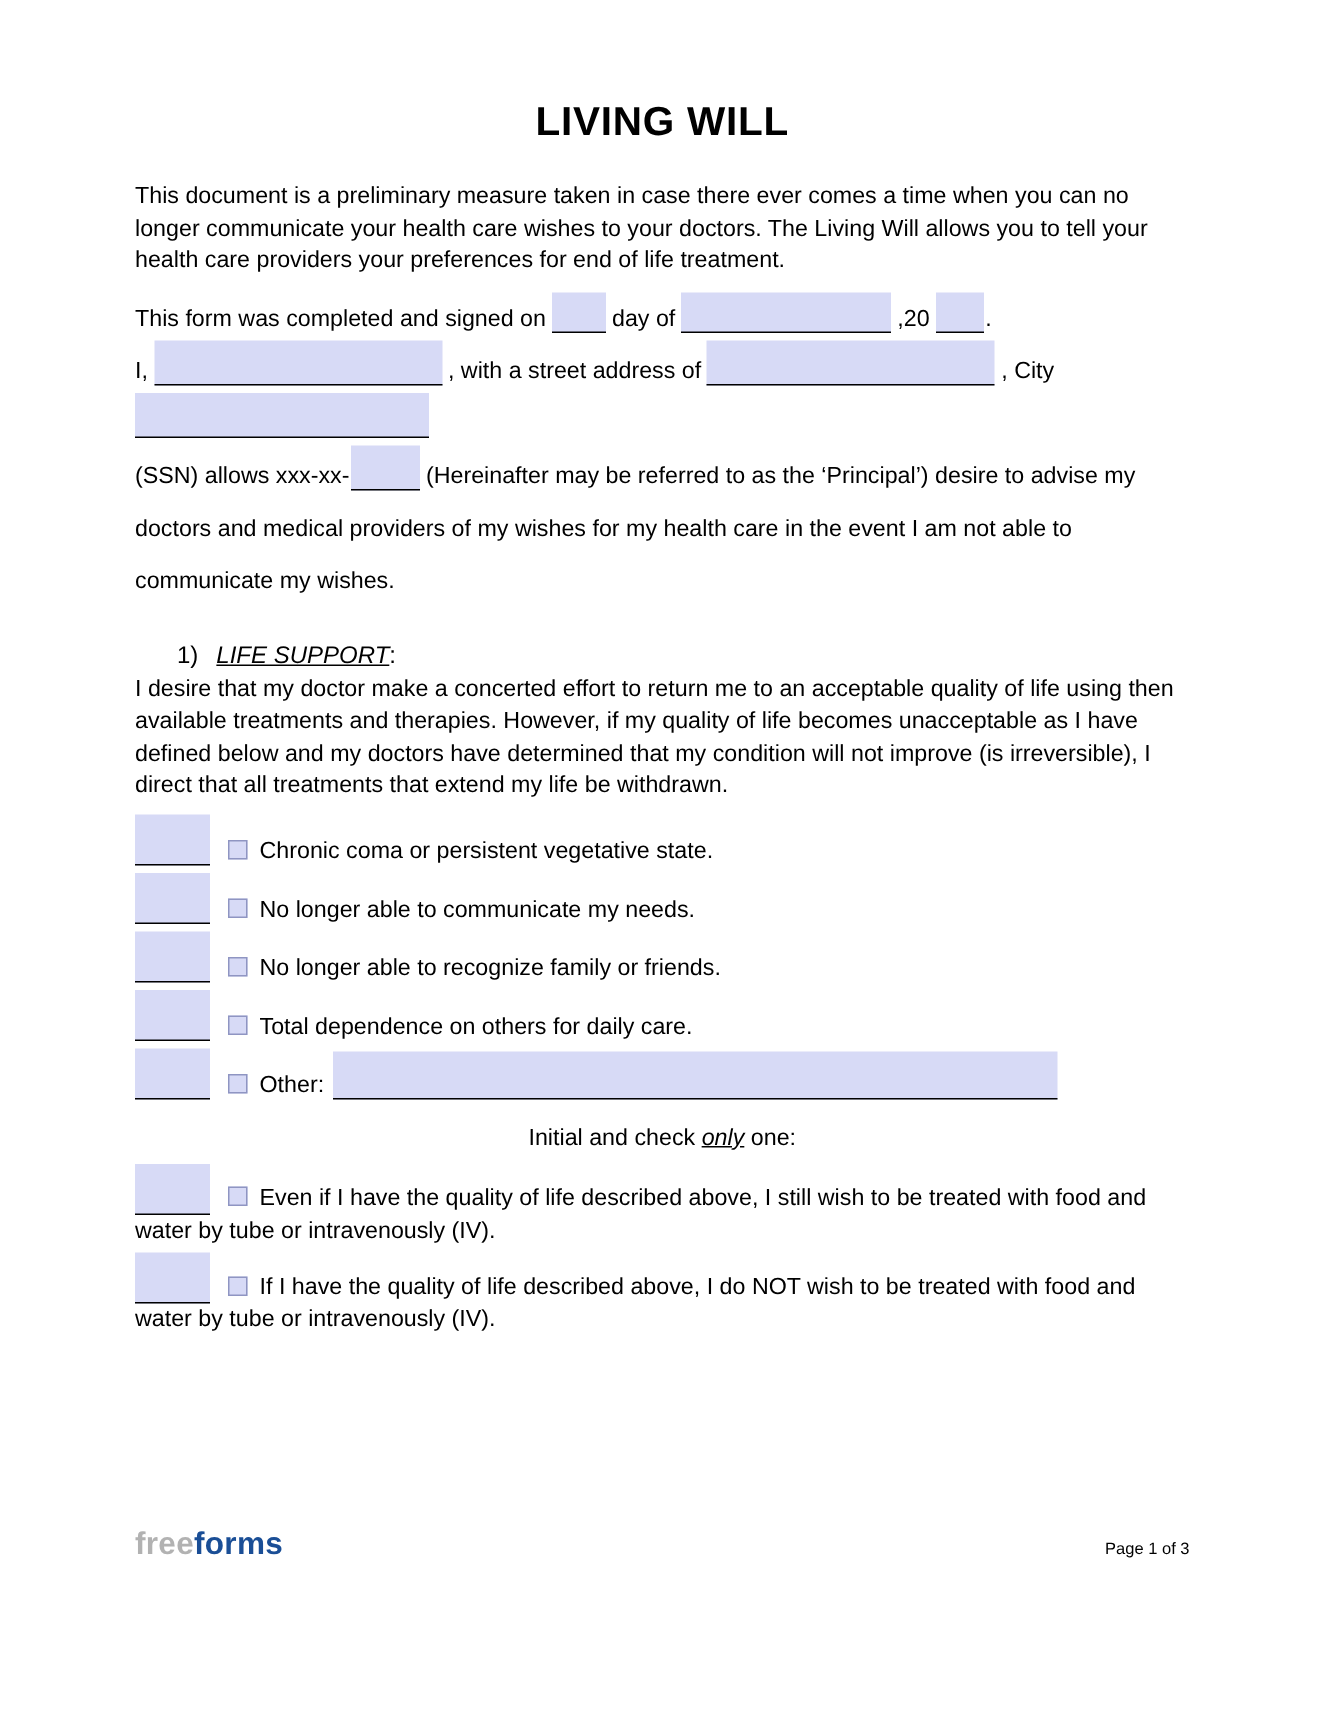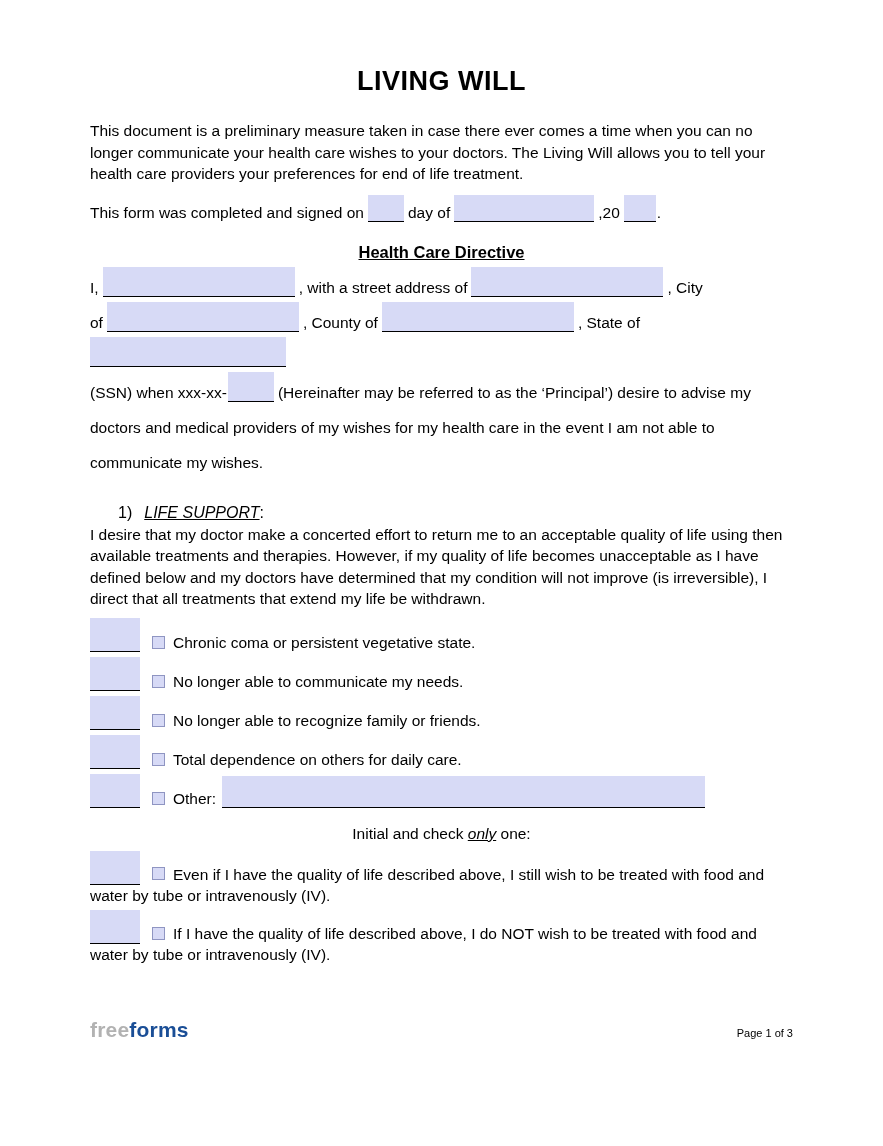--- a/index.html
+++ b/index.html
@@ -138,33 +138,29 @@
   <div class="content">
 
     <div class="doc-title">LIVING WILL</div>
 
     <div class="intro">This document is a preliminary measure taken in case there ever comes a time when you can no longer communicate your health care wishes to your doctors. The Living Will allows you to tell your health care providers your preferences for end of life treatment.</div>
 
     <div class="signed-line">
       <span>This form was completed and signed on</span><span class="fld fld-day"></span><span>day of</span><span class="fld fld-month"></span><span>,20</span><span class="fld fld-year"></span><span>.</span>
     </div>
 
-    <div class="hcd-heading">Health Care Directive</div>
 
     <div class="dline">
       <span>I,</span><span class="fld fld-name"></span><span>, with a street address of</span><span class="fld fld-address"></span><span>, City</span>
     </div>
     <div class="dline">
-      <span>of</span><span class="fld fld-city"></span><span>, County of</span><span class="fld fld-county"></span><span>, State of</span>
-    </div>
-    <div class="dline">
       <span class="fld fld-state"></span>
     </div>
     <div class="dline">
-      <span>(SSN) when xxx-xx-</span><span class="fld fld-ssn"></span><span>(Hereinafter may be referred to as the ‘Principal’) desire to advise my</span>
+      <span>(SSN) allows xxx-xx-</span><span class="fld fld-ssn"></span><span>(Hereinafter may be referred to as the ‘Principal’) desire to advise my</span>
     </div>
     <div class="dline">
       <span class="strut"></span><span>doctors and medical providers of my wishes for my health care in the event I am not able to</span>
     </div>
     <div class="dline">
       <span class="strut"></span><span>communicate my wishes.</span>
     </div>
 
     <div class="ls-heading">
       <span class="ls-num">1)</span><span class="ls-title">LIFE SUPPORT</span><span>:</span>

